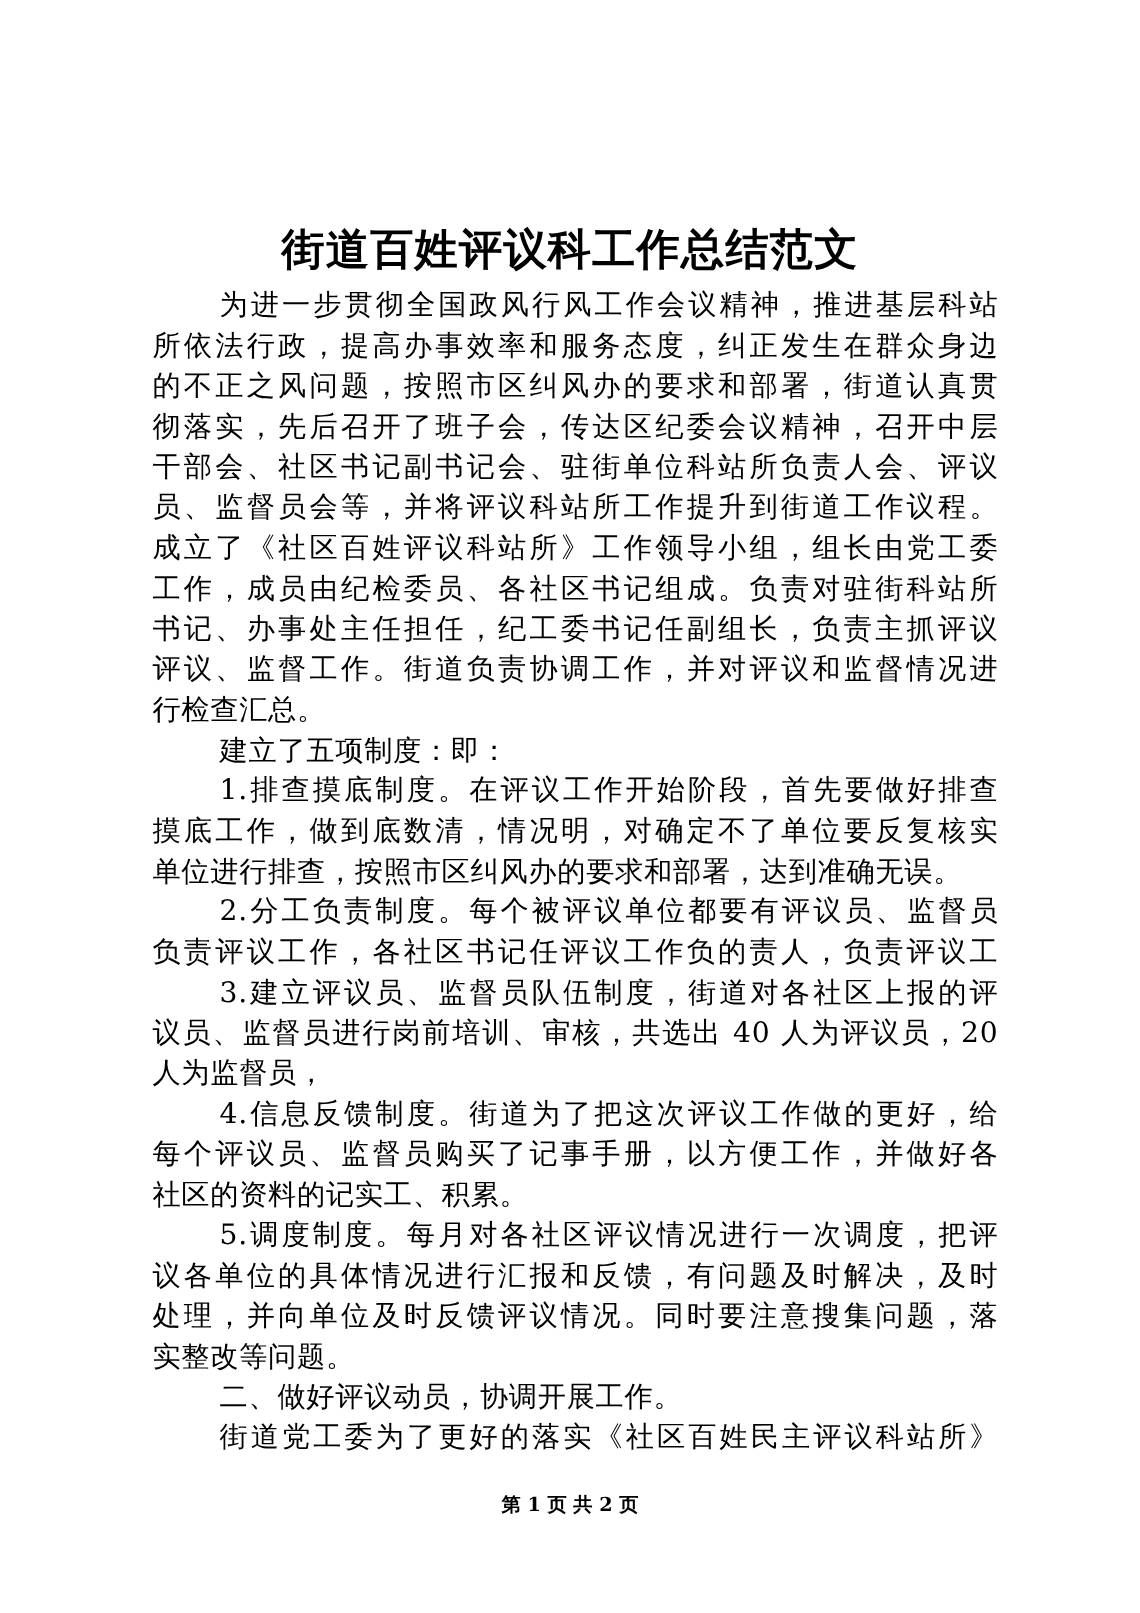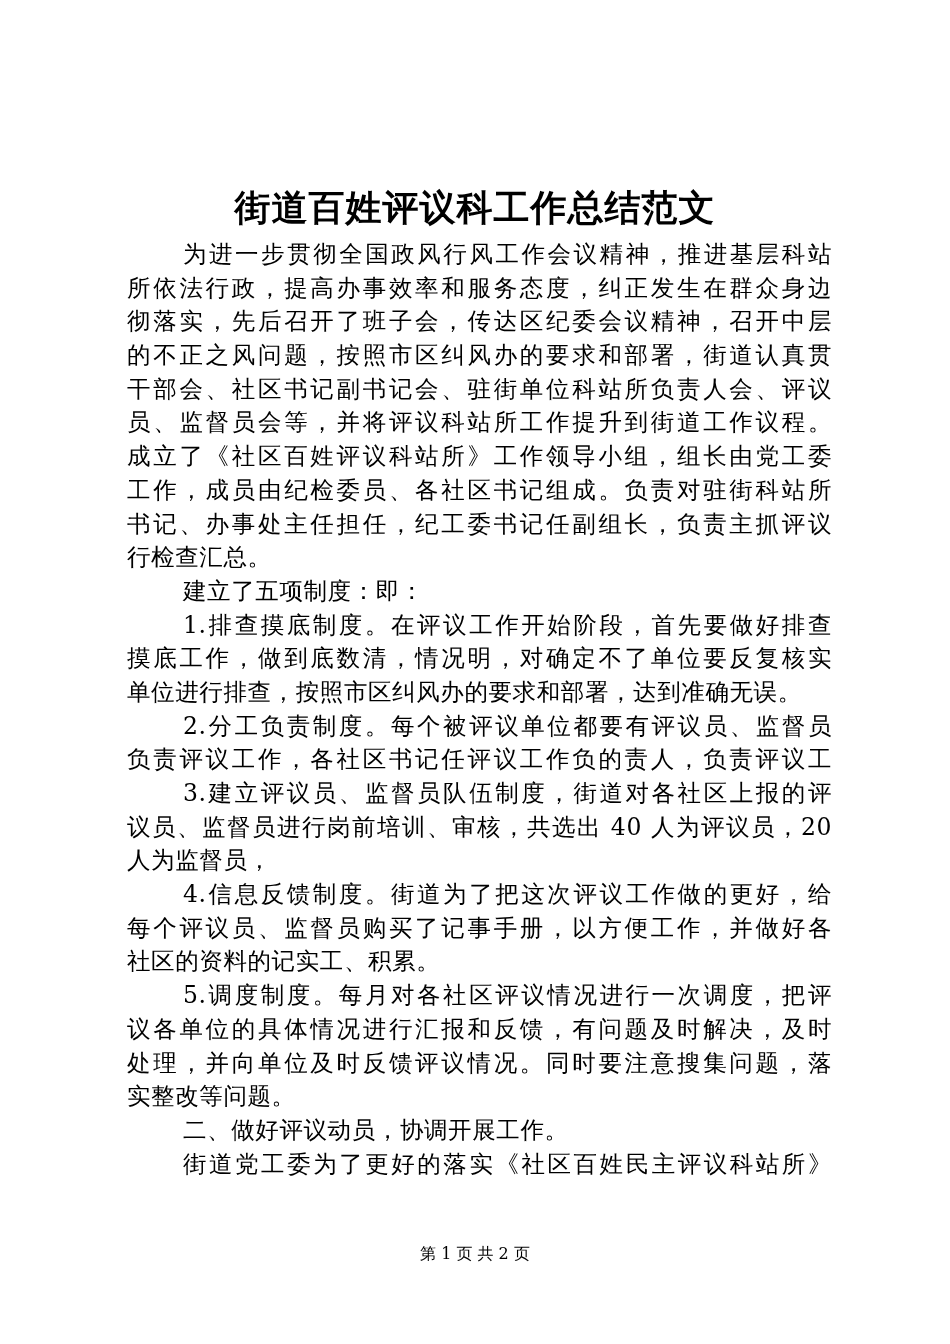--- a/index.html
+++ b/index.html
@@ -8,37 +8,38 @@
   .page { position: absolute; left: 0; top: 0; width: 950px; height: 1344px; background: #fff; }
   .title { position: absolute; top: 186px; left: 0; width: 950px; text-align: center;
            font-family: Liberation Sans, sans-serif; font-weight: bold;
            font-size: 36px; line-height: 44px; letter-spacing: 1px; }
   .body { position: absolute; left: 127px; top: 238px; width: 705px; }
   .line { height: 33.7px; line-height: 33.7px; font-size: 23.5px; white-space: nowrap;
           letter-spacing: 0.6px; text-align: justify; text-align-last: justify; }
   .line.last { text-align-last: left; }
   .line.indent { padding-left: 56px; }
   .footer { position: absolute; top: 1243px; left: 0; width: 950px; text-align: center;
-            font-size: 16px; line-height: 22px; }
+            font-size: 16px; line-height: 22px; font-weight: bold; }
 </style>
 </head>
 <body>
 
 <div class="page">
   <div class="title">街道百姓评议科工作总结范文</div>
   <div class="body" id="doc-body">
       <div class="line indent">为进一步贯彻全国政风行风工作会议精神，推进基层科站</div>
       <div class="line">所依法行政，提高办事效率和服务态度，纠正发生在群众身边</div>
+      <div class="line">的不正之风问题，按照市区纠风办的要求和部署，街道认真贯</div>
       <div class="line">彻落实，先后召开了班子会，传达区纪委会议精神，召开中层</div>
-      <div class="line">的不正之风问题，按照市区纠风办的要求和部署，街道认真贯</div>
       <div class="line">干部会、社区书记副书记会、驻街单位科站所负责人会、评议</div>
       <div class="line">员、监督员会等，并将评议科站所工作提升到街道工作议程。</div>
       <div class="line">成立了《社区百姓评议科站所》工作领导小组，组长由党工委</div>
       <div class="line">工作，成员由纪检委员、各社区书记组成。负责对驻街科站所</div>
       <div class="line">书记、办事处主任担任，纪工委书记任副组长，负责主抓评议</div>
+      <div class="line">评议、监督工作。街道负责协调工作，并对评议和监督情况进</div>
       <div class="line last">行检查汇总。</div>
       <div class="line indent last">建立了五项制度：即：</div>
       <div class="line indent">1.排查摸底制度。在评议工作开始阶段，首先要做好排查</div>
       <div class="line">摸底工作，做到底数清，情况明，对确定不了单位要反复核实</div>
       <div class="line last">单位进行排查，按照市区纠风办的要求和部署，达到准确无误。</div>
       <div class="line indent">2.分工负责制度。每个被评议单位都要有评议员、监督员</div>
       <div class="line">负责评议工作，各社区书记任评议工作负的责人，负责评议工</div>
       <div class="line indent">3.建立评议员、监督员队伍制度，街道对各社区上报的评</div>
       <div class="line">议员、监督员进行岗前培训、审核，共选出 40 人为评议员，20</div>
       <div class="line last">人为监督员，</div>

